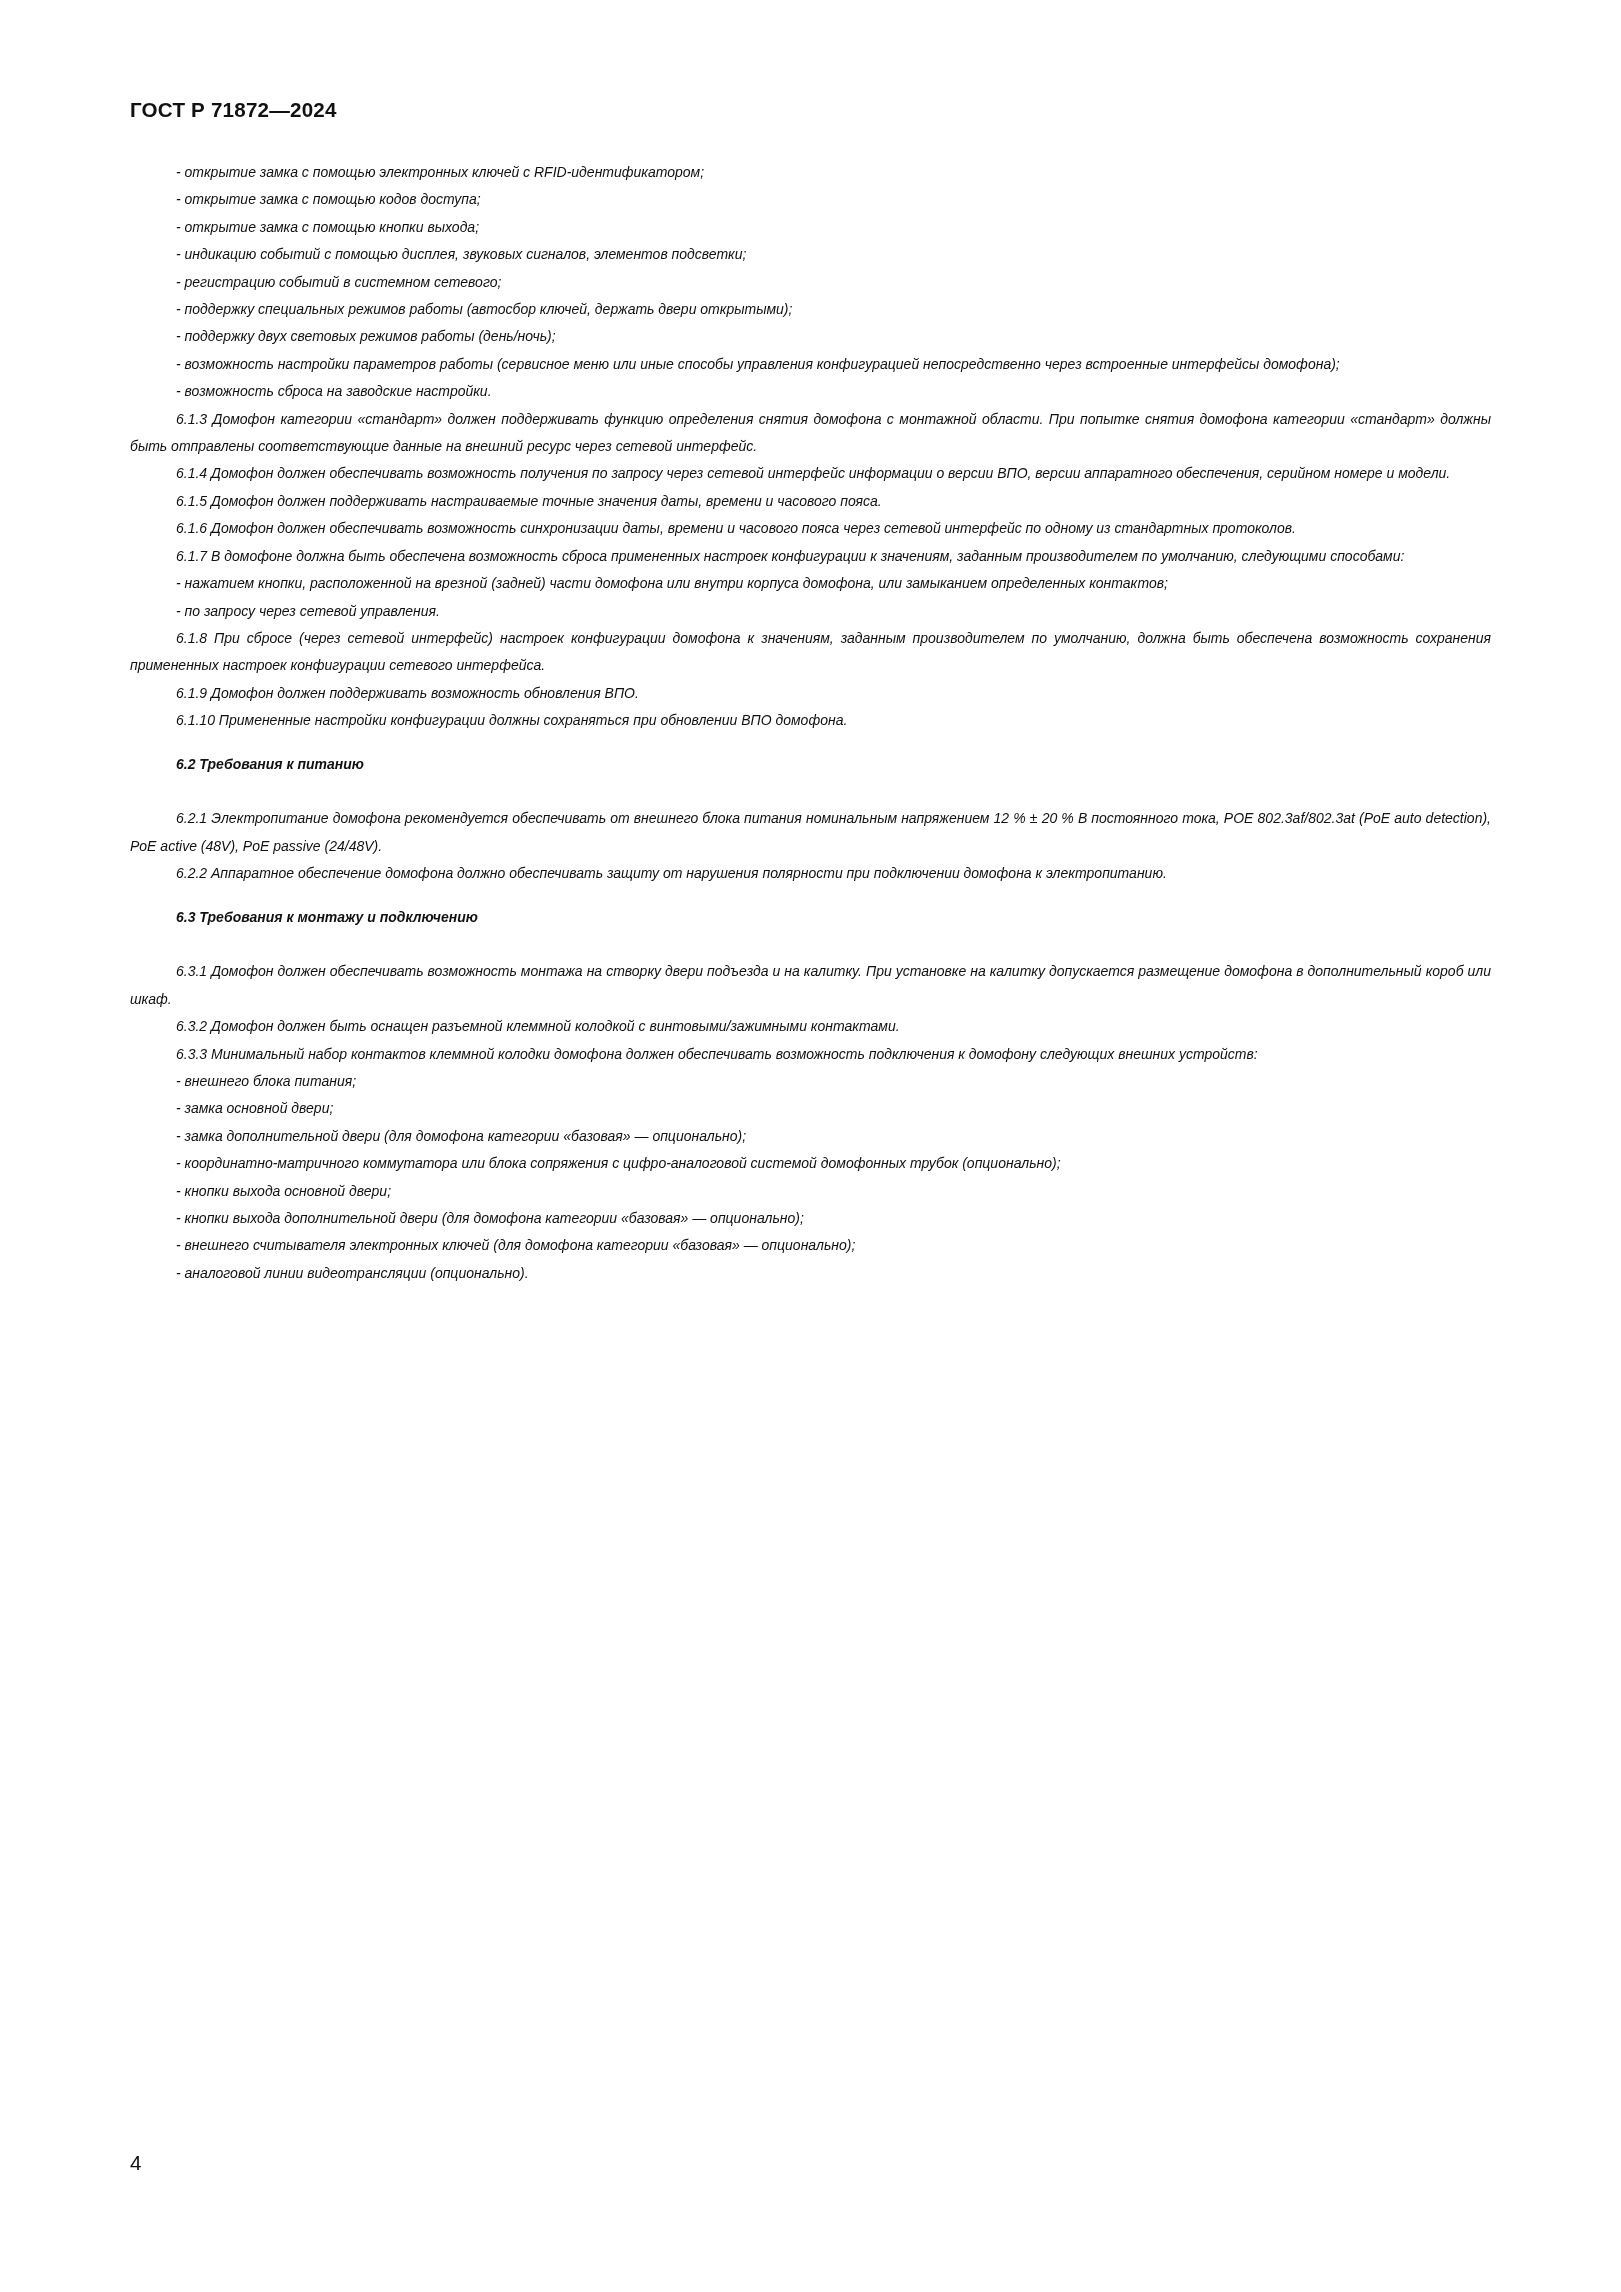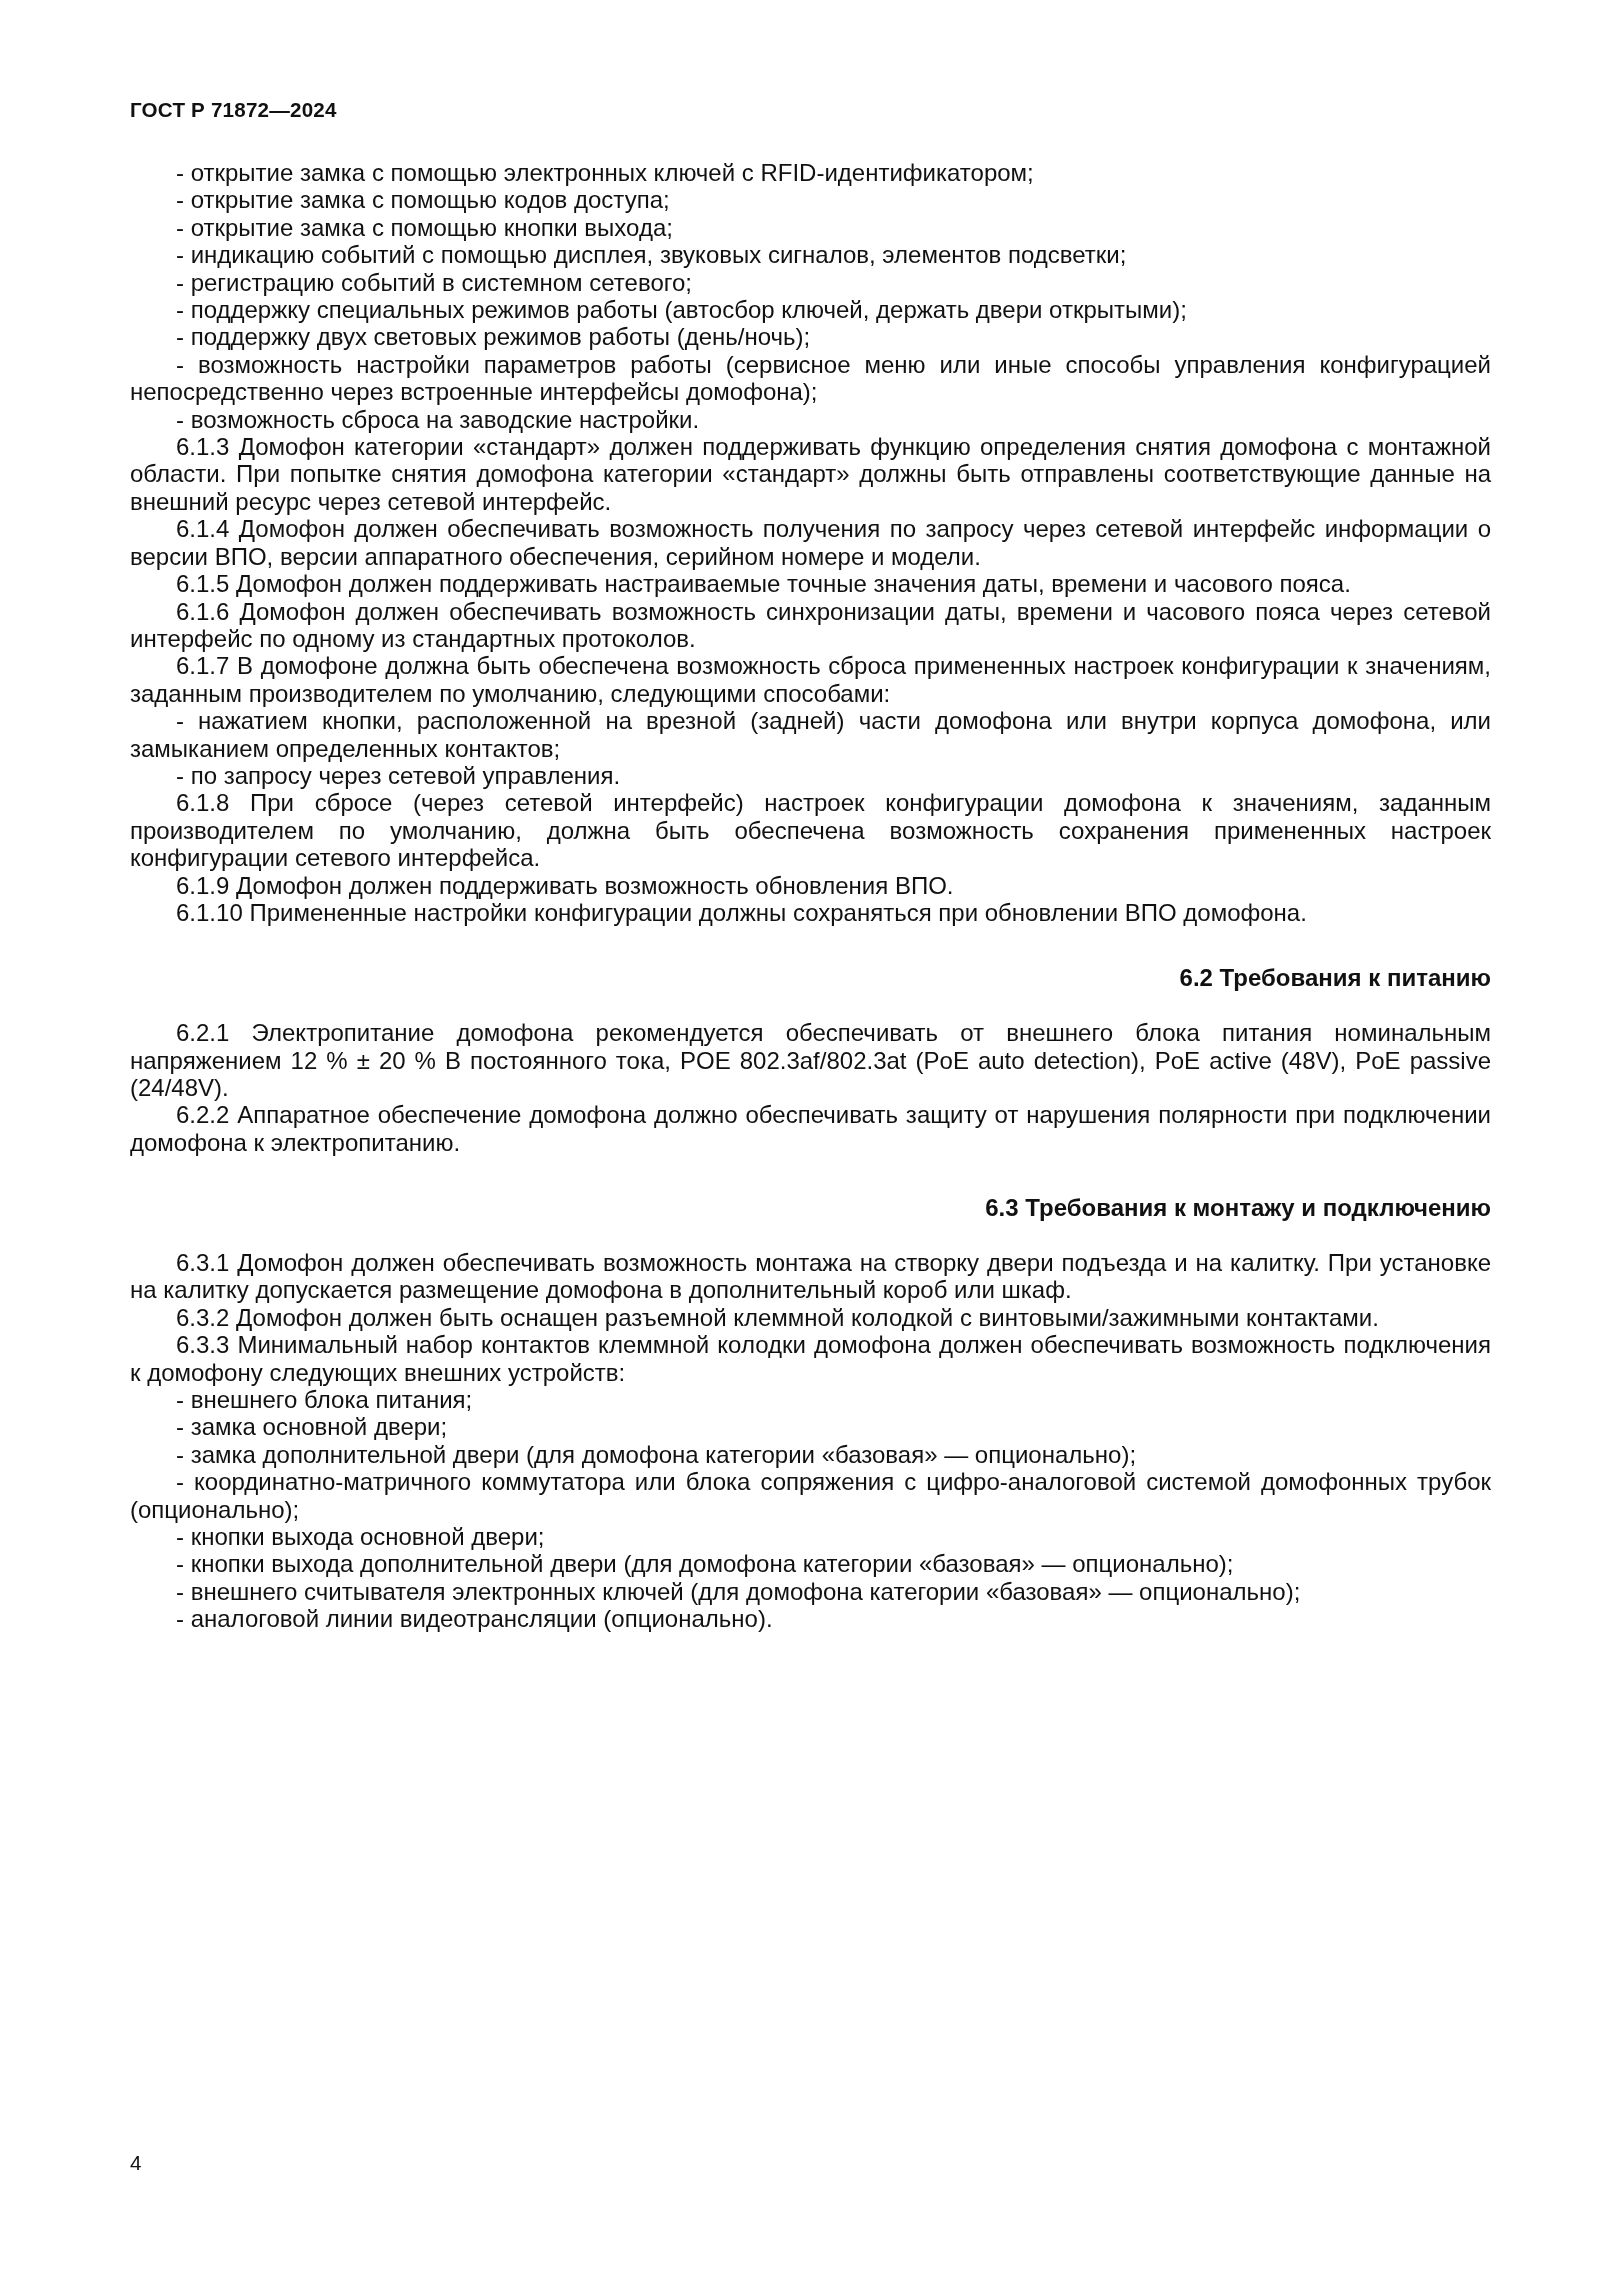--- a/index.html
+++ b/index.html
@@ -18,35 +18,36 @@
     padding: 98px 130px 0 130px;
     overflow: hidden;
   }
   .doc-header {
     font-size: 20.6px;
     font-weight: bold;
     letter-spacing: 0.2px;
   }
   .doc-body {
     margin-top: 37px;
-    font-size: 24px;
+    font-size: 14px;
     line-height: 27.4px;
+    font-style: italic;
   }
   .doc-body p {
     margin: 0;
   }
   .doc-body p.para {
     text-align: justify;
     text-indent: 46px;
   }
   .doc-body p.heading {
     font-weight: bold;
-    text-align: right;
+    text-align: left;
     text-indent: 46px;
-    margin-top: 38px;
+    margin-top: 16px;
     margin-bottom: 27.4px;
   }
   .doc-footer {
     position: absolute;
     left: 130px;
     top: 2151px;
     font-size: 20.6px;
   }
 </style>
 </head>

